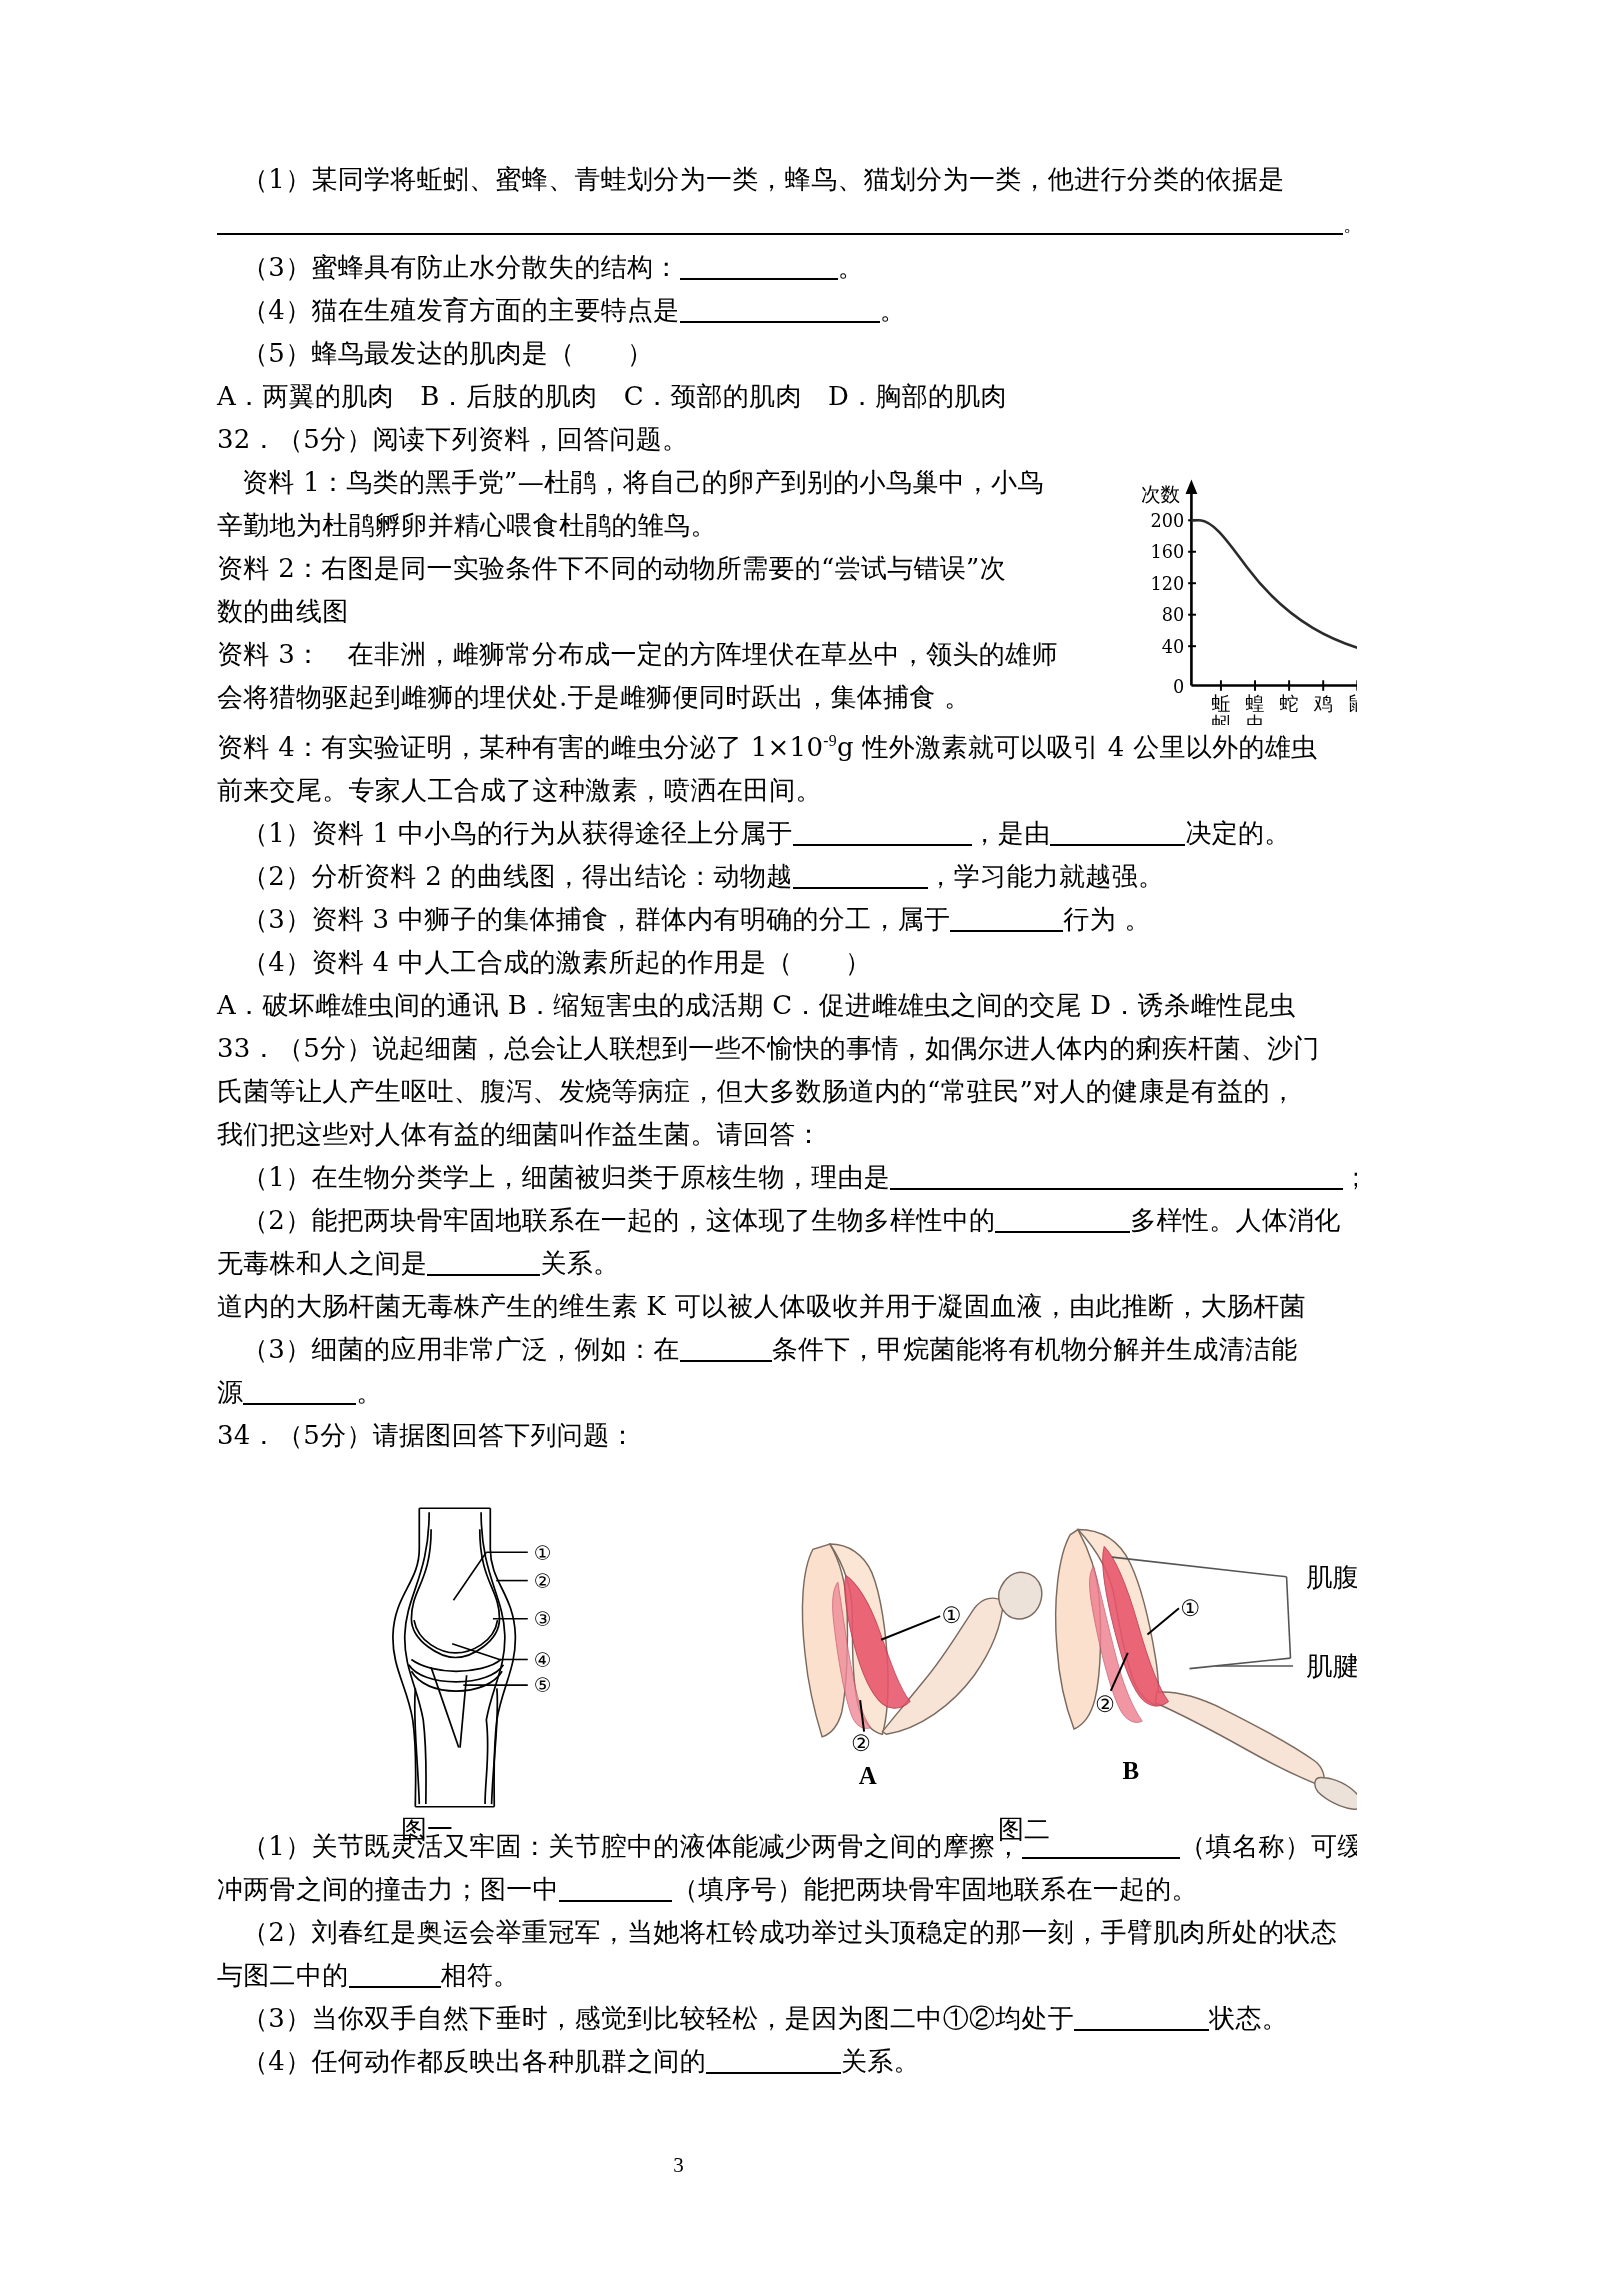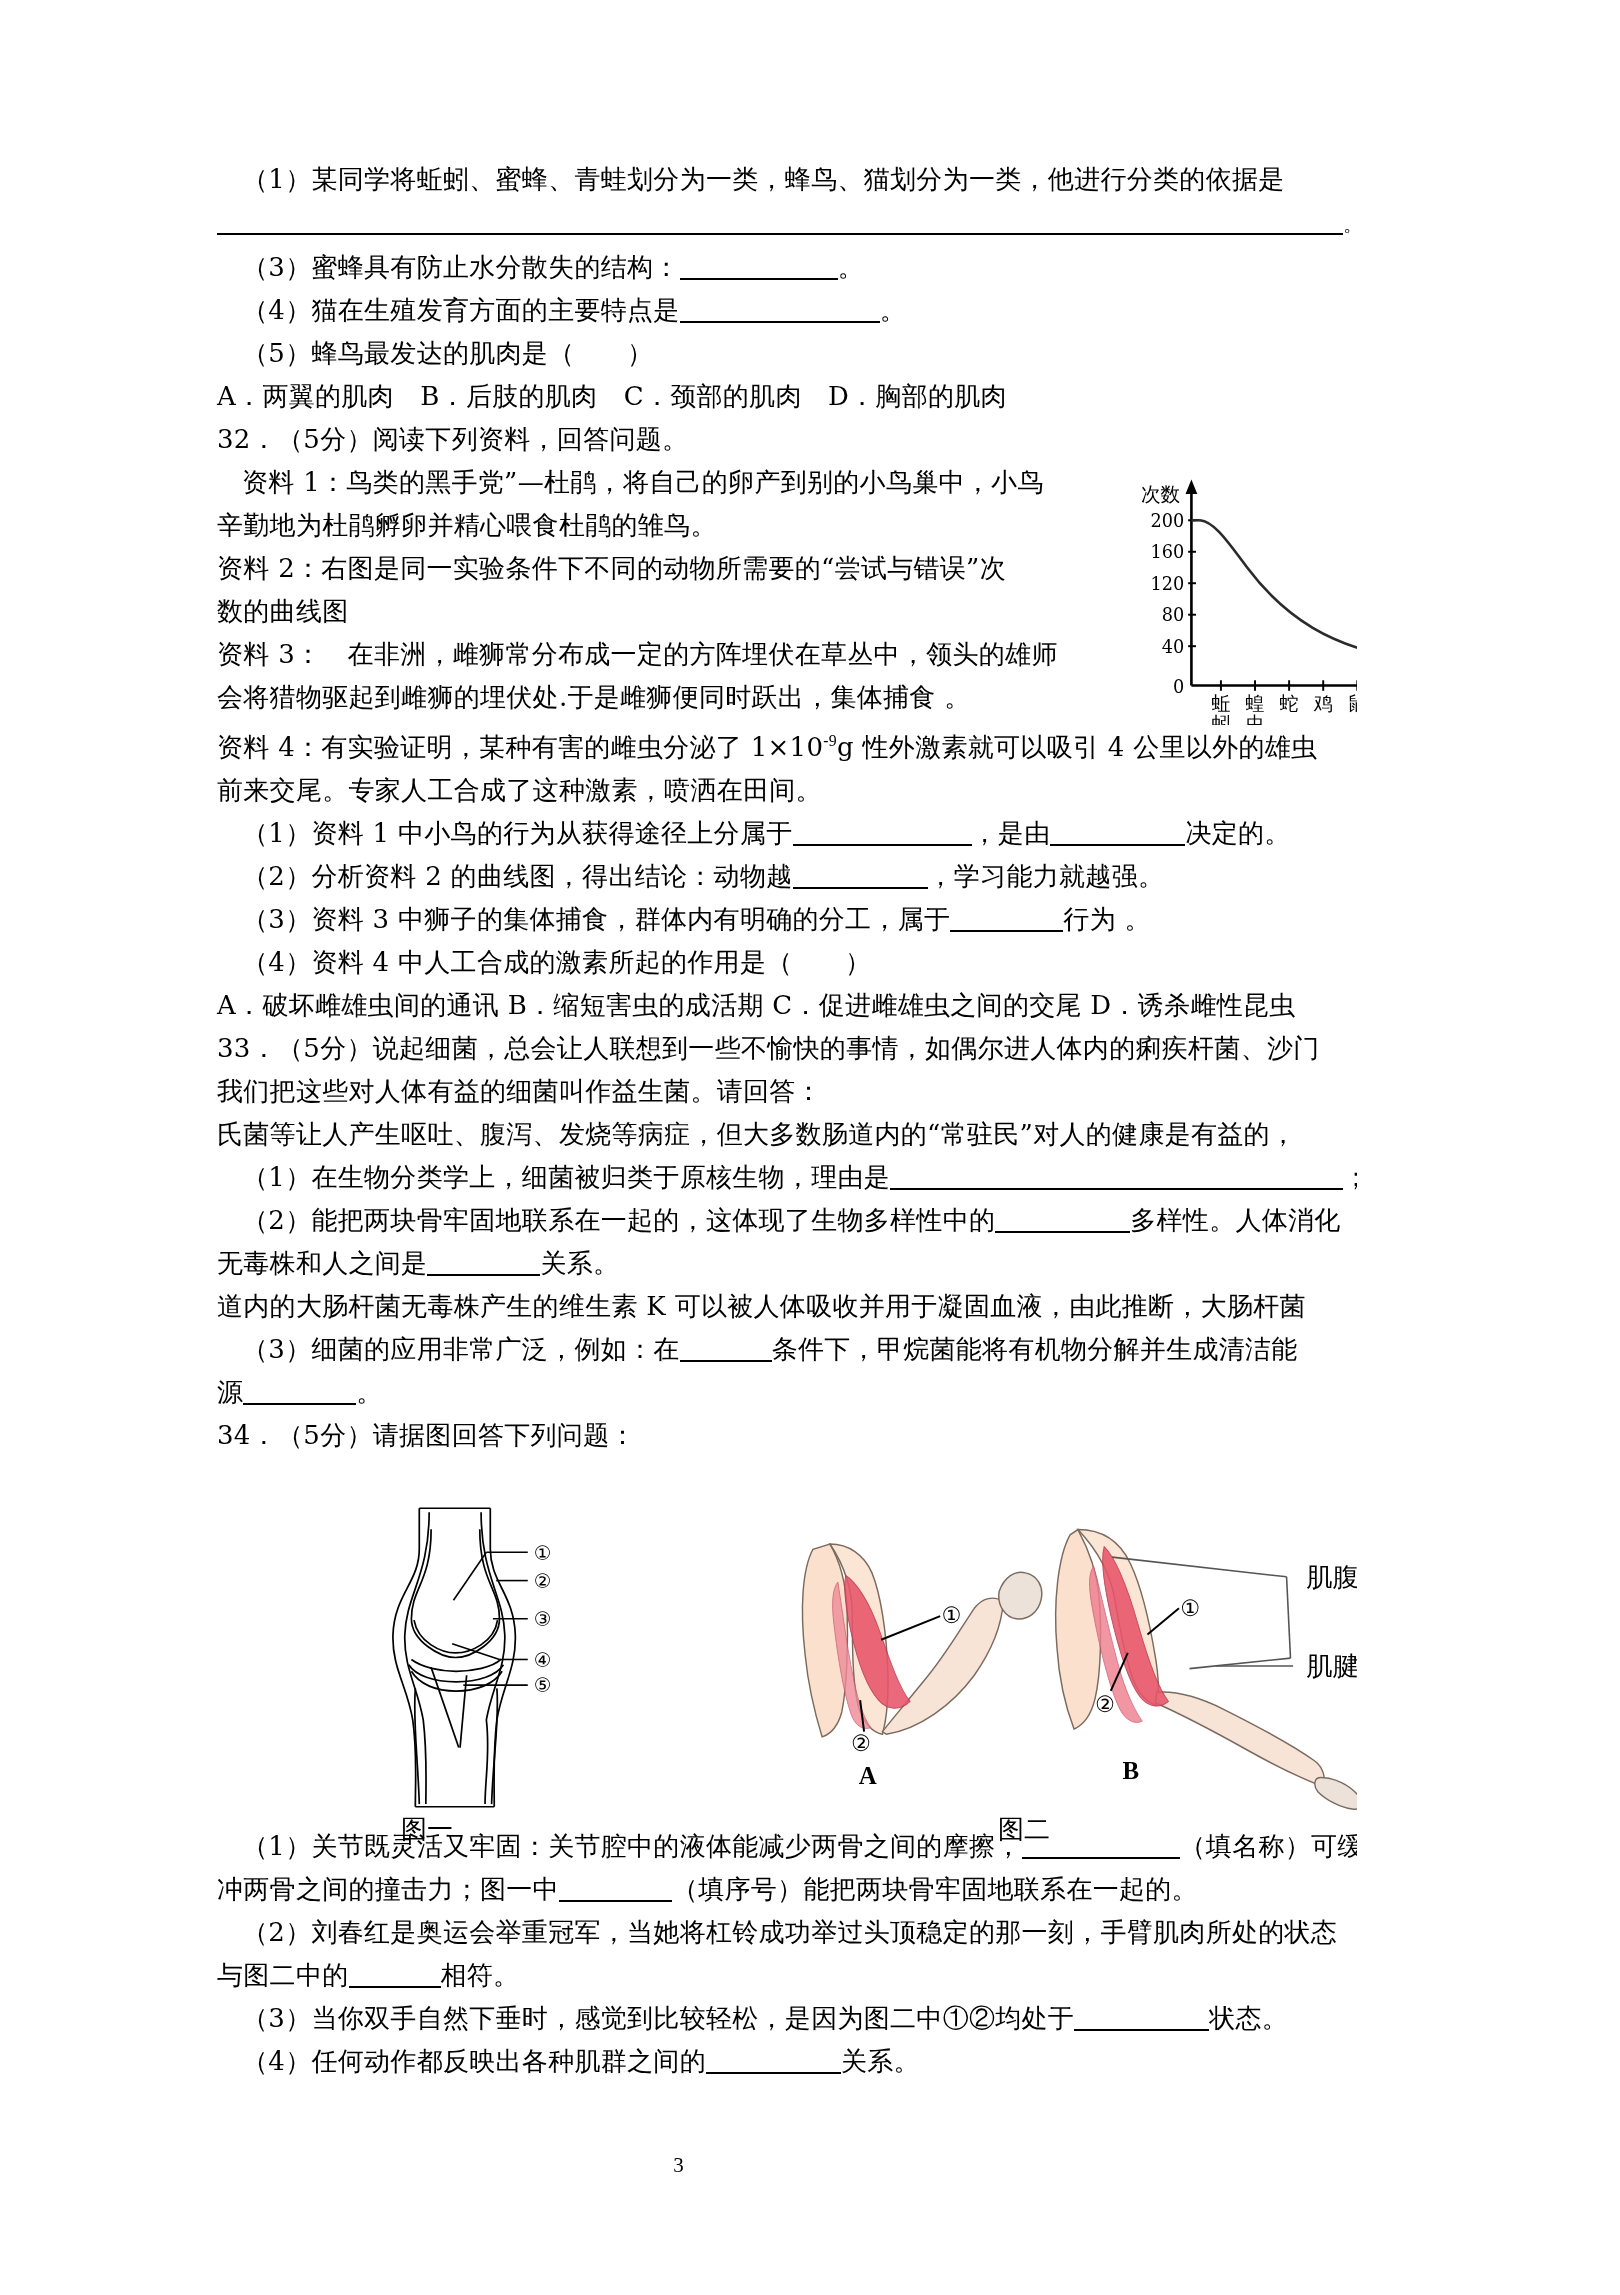--- a/index.html
+++ b/index.html
@@ -134,22 +134,22 @@
     </div>
     <div class="ln indent">
       <span>（3）</span><span>资料 3 中狮子的集体捕食，群体内有明确的分工，属于</span><span class="blank b5"></span><span>行为 。</span>
     </div>
     <div class="ln indent">
       <span>（4）</span><span>资料 4 中人工合成的激素所起的作用是（　　）</span>
     </div>
     <div class="ln">A．破坏雌雄虫间的通讯 B．缩短害虫的成活期 C．促进雌雄虫之间的交尾 D．诱杀雌性昆虫</div>
 
     <div class="ln">33．（5分）说起细菌，总会让人联想到一些不愉快的事情，如偶尔进人体内的痢疾杆菌、沙门</div>
+    <div class="ln">氏菌等让人产生呕吐、腹泻、发烧等病症，但大多数肠道内的“常驻民”对人的健康是有益的，</div>
     <div class="ln">我们把这些对人体有益的细菌叫作益生菌。请回答：</div>
-    <div class="ln">氏菌等让人产生呕吐、腹泻、发烧等病症，但大多数肠道内的“常驻民”对人的健康是有益的，</div>
 
     <div class="ln indent">
       <span>（1）</span><span>在生物分类学上，细菌被归类于原核生物，理由是</span><span class="blank" style="width:453px;"></span><span>；</span>
     </div>
     <div class="ln indent">
       <span>（2）</span><span>能把两块骨牢固地联系在一起的，这体现了生物多样性中的</span><span class="blank b6"></span><span>多样性。人体消化</span>
     </div>
     <div class="ln">
       <span>无毒株和人之间是</span><span class="blank b5"></span><span>关系。</span>
     </div>

